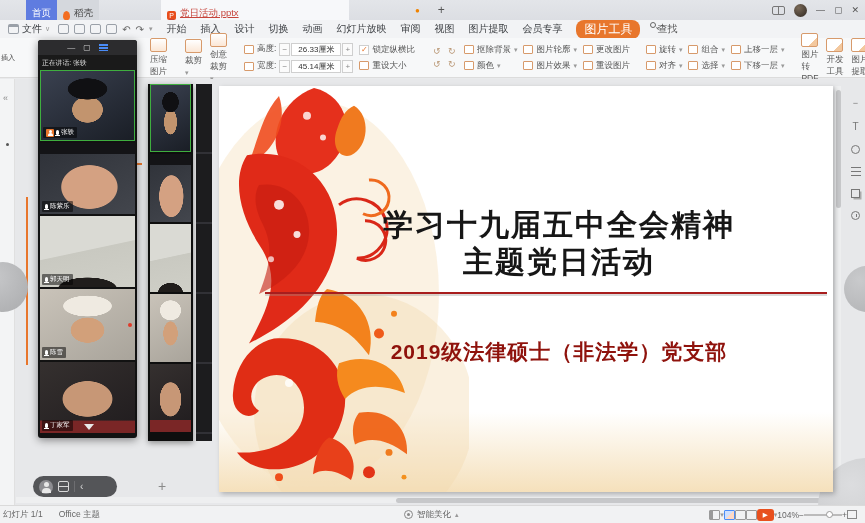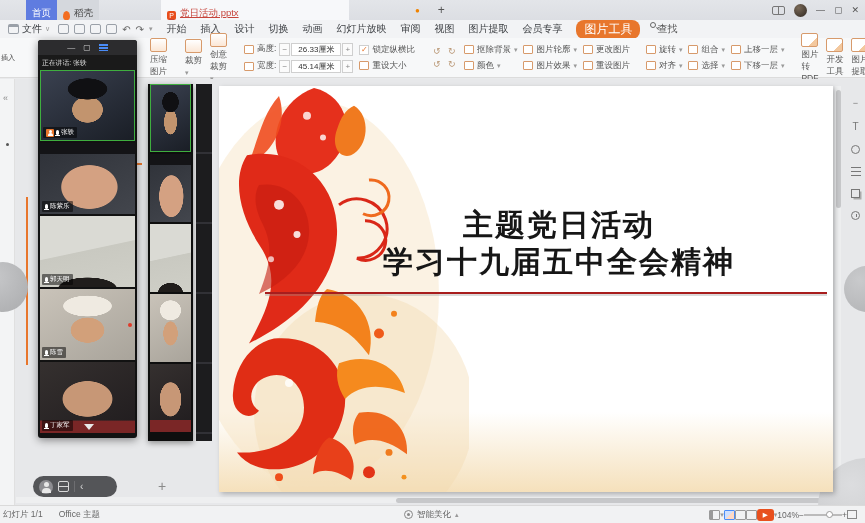--- a/index.html
+++ b/index.html
@@ -382,24 +382,25 @@
       <path d="M110,355 C130,360 140,380 132,398 C118,388 104,386 94,392 C96,375 100,362 110,355 Z" fill="#e8401a"></path>
       <circle cx="160" cy="250" r="5" fill="#ef5a1a"></circle>
       <circle cx="175" cy="230" r="3" fill="#f3811c"></circle>
       <circle cx="150" cy="390" r="6" fill="#e23317"></circle>
       <circle cx="170" cy="370" r="3.5" fill="#f07c1e"></circle>
       <circle cx="185" cy="395" r="2.5" fill="#f3901e"></circle>
       <circle cx="60" cy="395" r="4" fill="#ef4d1a"></circle>
     </svg>
     <div class="slide-warm"></div>
     <div class="sl-title">
+      <div>学习十九届五中全会精神</div>
       <div>主题党日活动</div>
-      <div>学习十九届五中全会精神</div>
     </div>
     <div class="sl-rule"></div>
+    <div class="sl-sub">2019级法律硕士（非法学）党支部</div>
   </div>
 
   <div class="selline1"></div>
   <div class="selline2"></div>
   <div class="selcorner"></div>
   <div class="selhandle"></div>
 
   <div class="ball-left"></div>
   <div class="ball-right"></div>
   <div class="ball-corner"></div>

